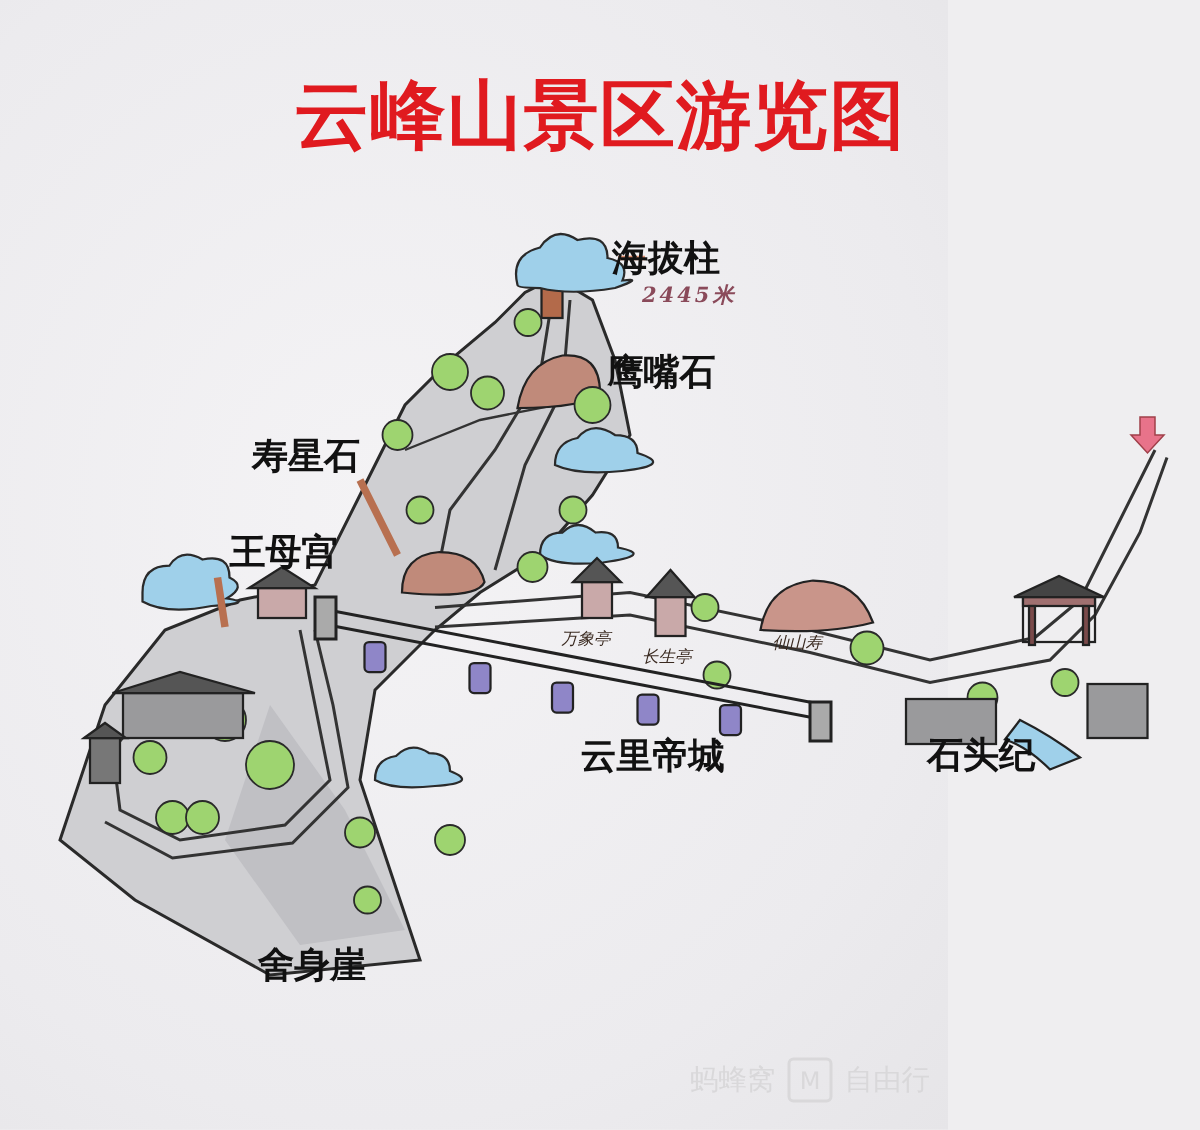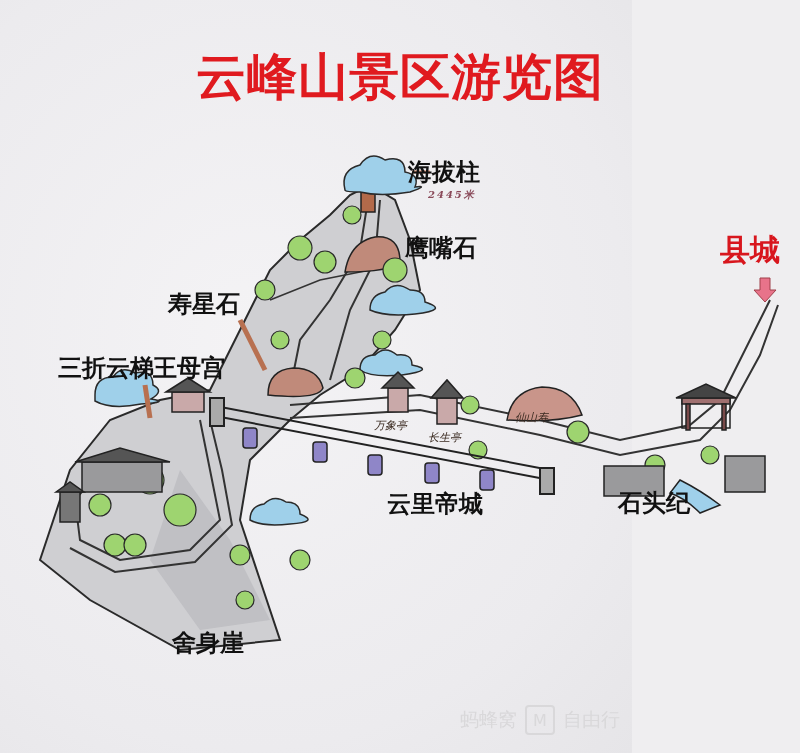--- a/index.html
+++ b/index.html
@@ -23,21 +23,21 @@
       position: absolute; font-weight: bold; color: #111;
       font-size: 24px; white-space: nowrap;
       font-family: "DejaVu Sans", sans-serif;
     }
     .label.red { color: #d8161d; font-size: 30px; }
     .label.small-hand {
       font-size: 11px; font-weight: normal; color: #3a2a20;
       font-family: "DejaVu Serif", serif; font-style: italic;
     }
     .label.elev {
-      font-size: 10px; color: #8a4a5a; font-weight: bold; letter-spacing: 2px;
+      font-size: 14px; color: #8a4a5a; font-weight: bold; letter-spacing: 2px;
       font-family: "DejaVu Serif", serif; font-style: italic;
     }
     .watermark {
       position: absolute; right: 12px; bottom: 18px;
       color: #d9d8da; font-size: 19px; white-space: nowrap;
       display: flex; align-items: center; gap: 8px;
     }
     .wm-logo {
       width: 26px; height: 26px; border: 2px solid #d9d8da; border-radius: 4px;
       display: inline-flex; align-items: center; justify-content: center;
@@ -152,29 +152,27 @@
     <polygon points="760,278 770,278 770,290 776,290 765,302 754,290 760,290" fill="#e8738a" stroke="#a0404a" stroke-width="1"></polygon>
     <line x1="412" y1="172" x2="430" y2="172" stroke="#e09070" stroke-width="3"></line>
   </svg>
 
   <div class="title">云峰山景区游览图</div>
 
   <div class="label" style="left:408px; top:156px;">海拔柱</div>
   <div class="label elev" style="left:428px; top:188px;">2445米</div>
   <div class="label" style="left:405px; top:232px;">鹰嘴石</div>
   <div class="label" style="left:168px; top:288px;">寿星石</div>
-  <div class="label" style="left:58px; top:352px;">三折云梯</div>
   <div class="label" style="left:153px; top:352px;">王母宫</div>
   <div class="label" style="left:172px; top:627px;">舍身崖</div>
   <div class="label" style="left:387px; top:488px;">云里帝城</div>
   <div class="label" style="left:618px; top:487px;">石头纪</div>
-  <div class="label red" style="left:720px; top:230px;">县城</div>
 
   <div class="label small-hand" style="left:374px; top:418px;">万象亭</div>
   <div class="label small-hand" style="left:428px; top:430px;">长生亭</div>
-  <div class="label small-hand" style="left:515px; top:410px;">仙山寿</div>
+  <div class="label small-hand" style="left:515px; top:421px;">仙山寿</div>
 
   <div class="watermark">
     <span>蚂蜂窝</span>
     <span class="wm-logo">M</span>
     <span>自由行</span>
   </div>
 </div>
 
 </body></html>

